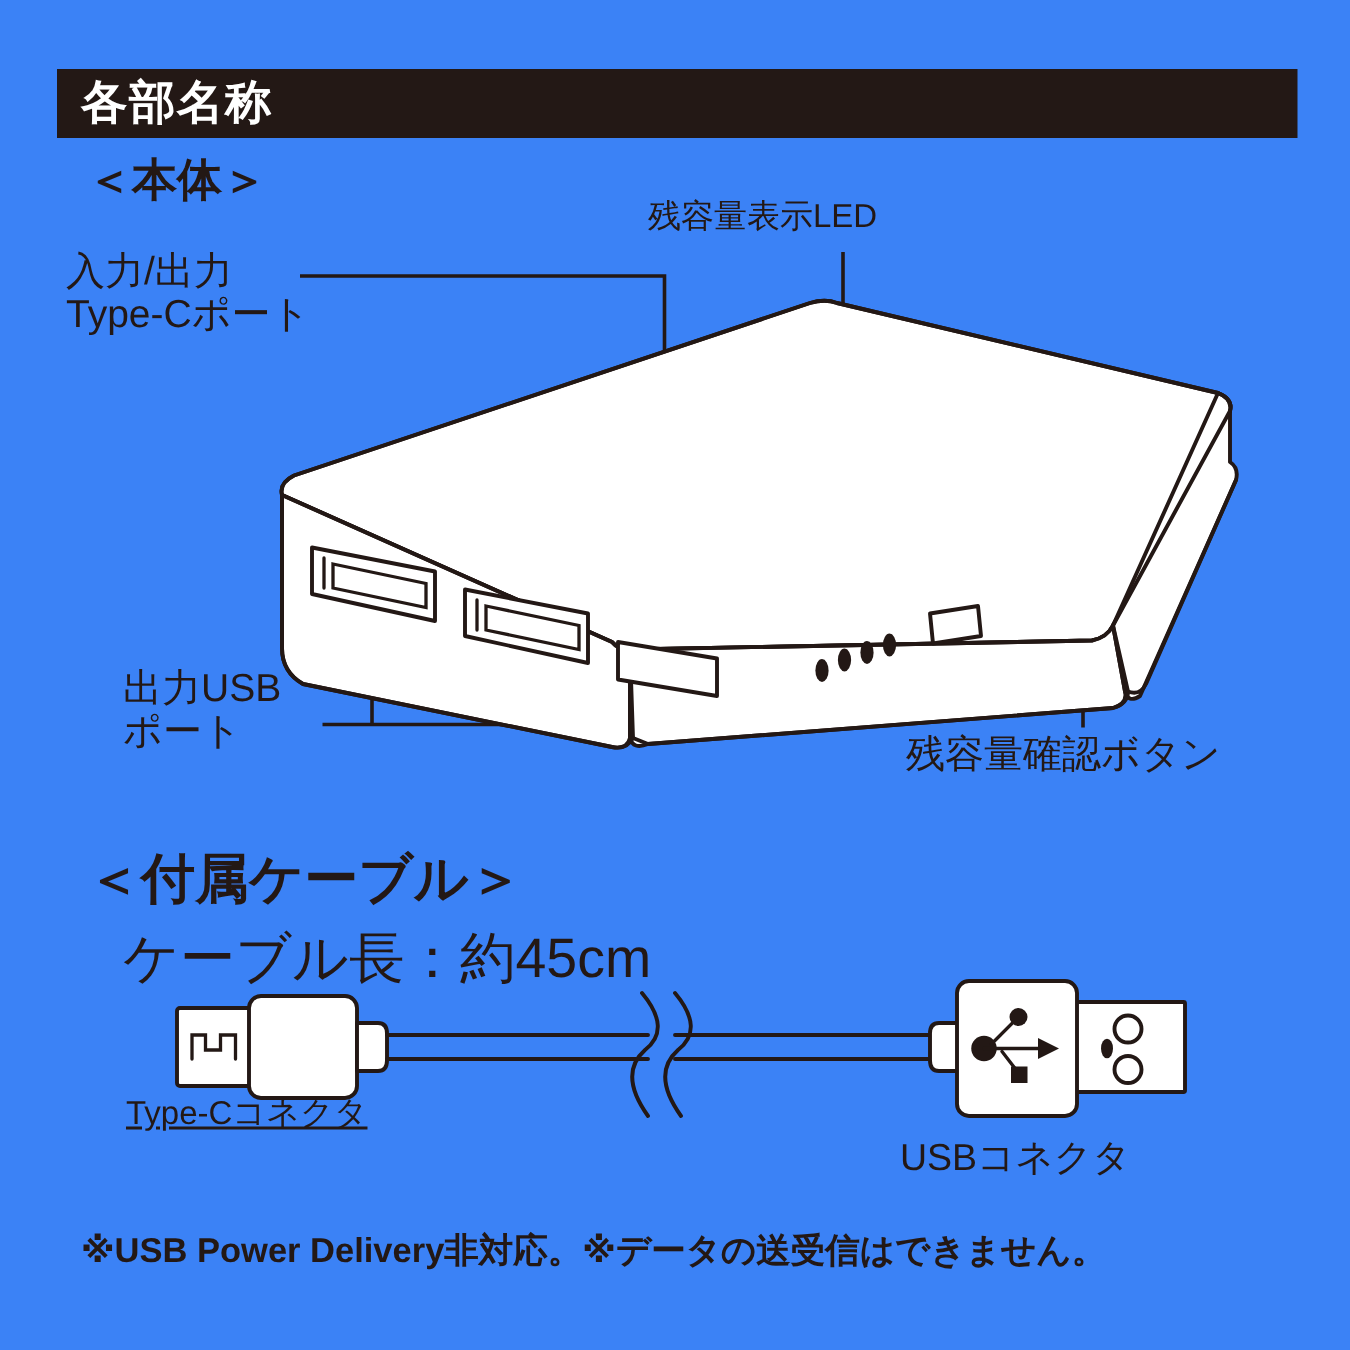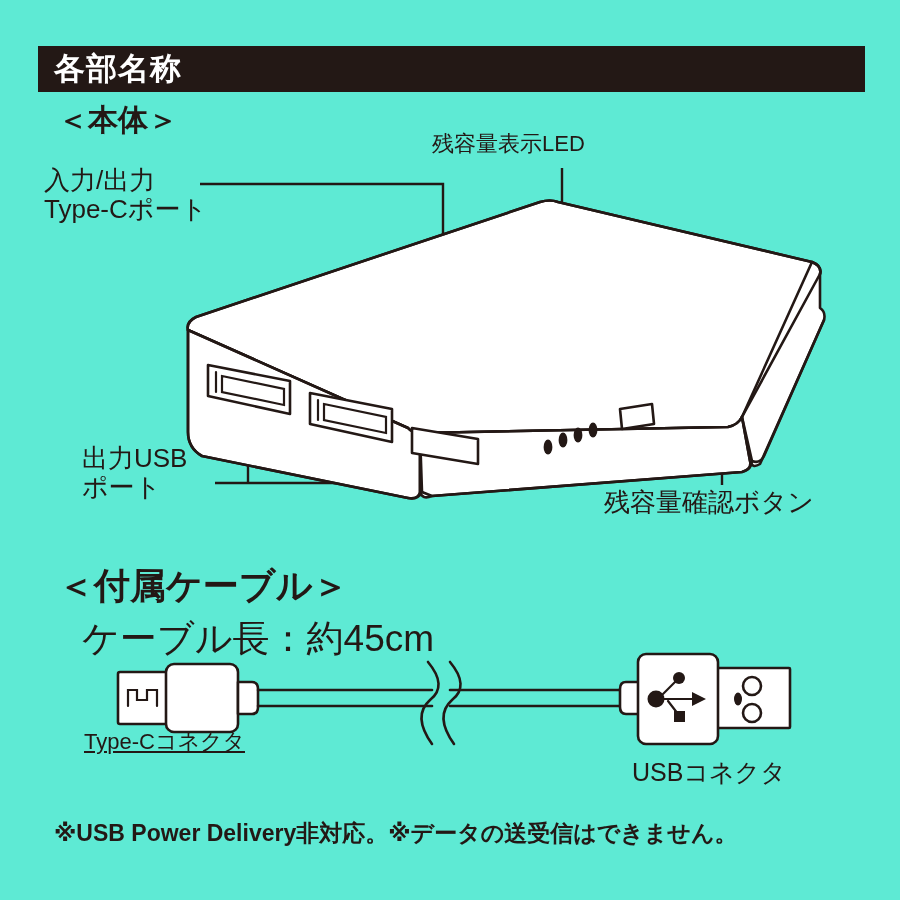--- a/index.html
+++ b/index.html
@@ -1,19 +1,19 @@
 <!DOCTYPE html>
 <html><head>
 <meta charset="utf-8">
 <style>
   html,body{margin:0;padding:0;background:#ffffff;}
   body{width:900px;height:900px;position:relative;overflow:hidden;
        font-family:"Liberation Sans","DejaVu Sans",sans-serif;color:#231815;}
 
-  .page{position:absolute;inset:0;background:#5eead4;}
+  .page{position:absolute;inset:0;background:#3b82f6;}
 
   
   .header-bar{position:absolute;left:38px;top:46px;width:827px;height:46px;
               background:#231815;}
   .header-bar .title{position:absolute;left:16px;top:50%;transform:translateY(-52%);
               color:#ffffff;font-size:31px;font-weight:bold;letter-spacing:1px;
               line-height:1;white-space:nowrap;}
 
   
   .sec-body{position:absolute;left:58px;top:100px;font-size:30px;font-weight:bold;
@@ -22,21 +22,21 @@
              white-space:nowrap;}
   .cable-len{position:absolute;left:82px;top:614px;font-size:37px;white-space:nowrap;}
 
   
   .lbl{position:absolute;white-space:nowrap;line-height:1.12;}
   .lbl-io       {left:44px; top:166px; font-size:26px;}
   .lbl-led      {left:432px;top:132px; font-size:22px;}
   .lbl-usbout   {left:82px; top:444px; font-size:26px;}
   .lbl-btn      {left:604px;top:488px; font-size:26px;}
   .lbl-typec-con{left:84px; top:730px; font-size:22px;text-decoration:underline;}
-  .lbl-usb-con  {left:632px;top:758px; font-size:25px;}
+  .lbl-usb-con  {left:600px;top:758px; font-size:25px;}
 
   
   .footnote{position:absolute;left:54px;top:818px;font-size:23px;font-weight:bold;
             white-space:nowrap;}
 
   
   svg.art{position:absolute;left:0;top:0;width:900px;height:900px;overflow:visible;}
   .stroke{fill:none;stroke:#231815;stroke-width:2.6;stroke-linejoin:round;
           stroke-linecap:round;}
   .stroke-thin{fill:none;stroke:#231815;stroke-width:2.2;stroke-linecap:round;}

